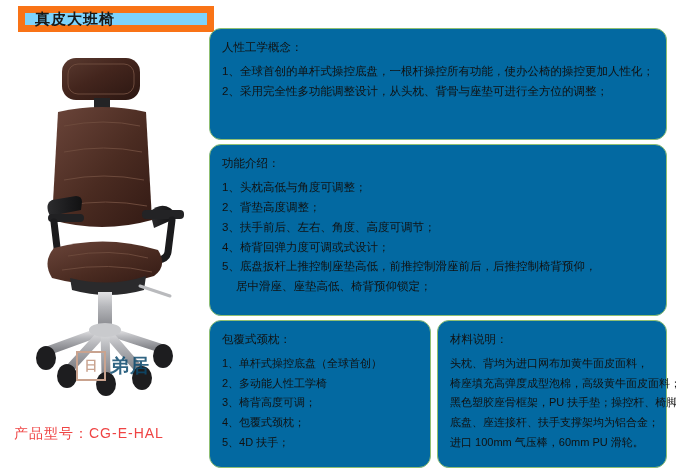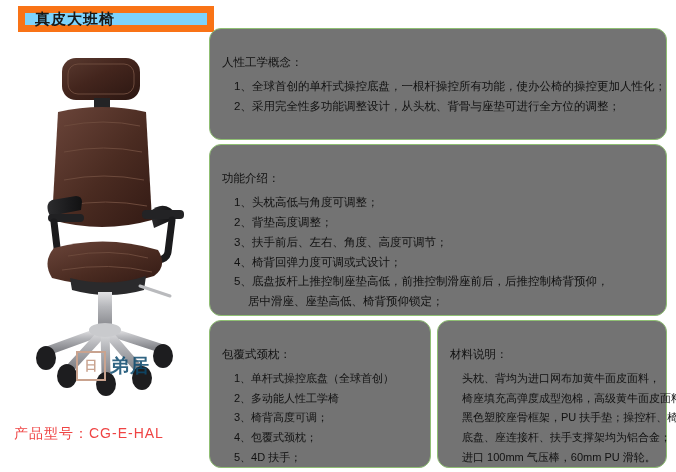--- a/index.html
+++ b/index.html
@@ -89,35 +89,34 @@
     color: #ef4444;
     letter-spacing: 1px;
   }
 
   
   .panel {
     position: absolute;
     border: 1px solid #8fbf73;
     border-radius: 12px;
     box-sizing: border-box;
-    background: #737373;
-    padding: 25px 12px 8px 12px;
+    background: #0369a1;
+    padding: 10px 12px 8px 12px;
   }
   .panel .head {
     font-size: 11.5px;
     color: #111;
     margin-bottom: 6px;
     line-height: 1.5;
   }
   .panel .line {
     font-size: 11.5px;
     color: #111;
     line-height: 1.72;
     white-space: nowrap;
-    margin-left: 12px;
   }
   .panel .line.indent {
     padding-left: 14px;
   }
 
   #panel-ergonomics {
     left: 209px;
     top: 28px;
     width: 458px;
     height: 112px;

